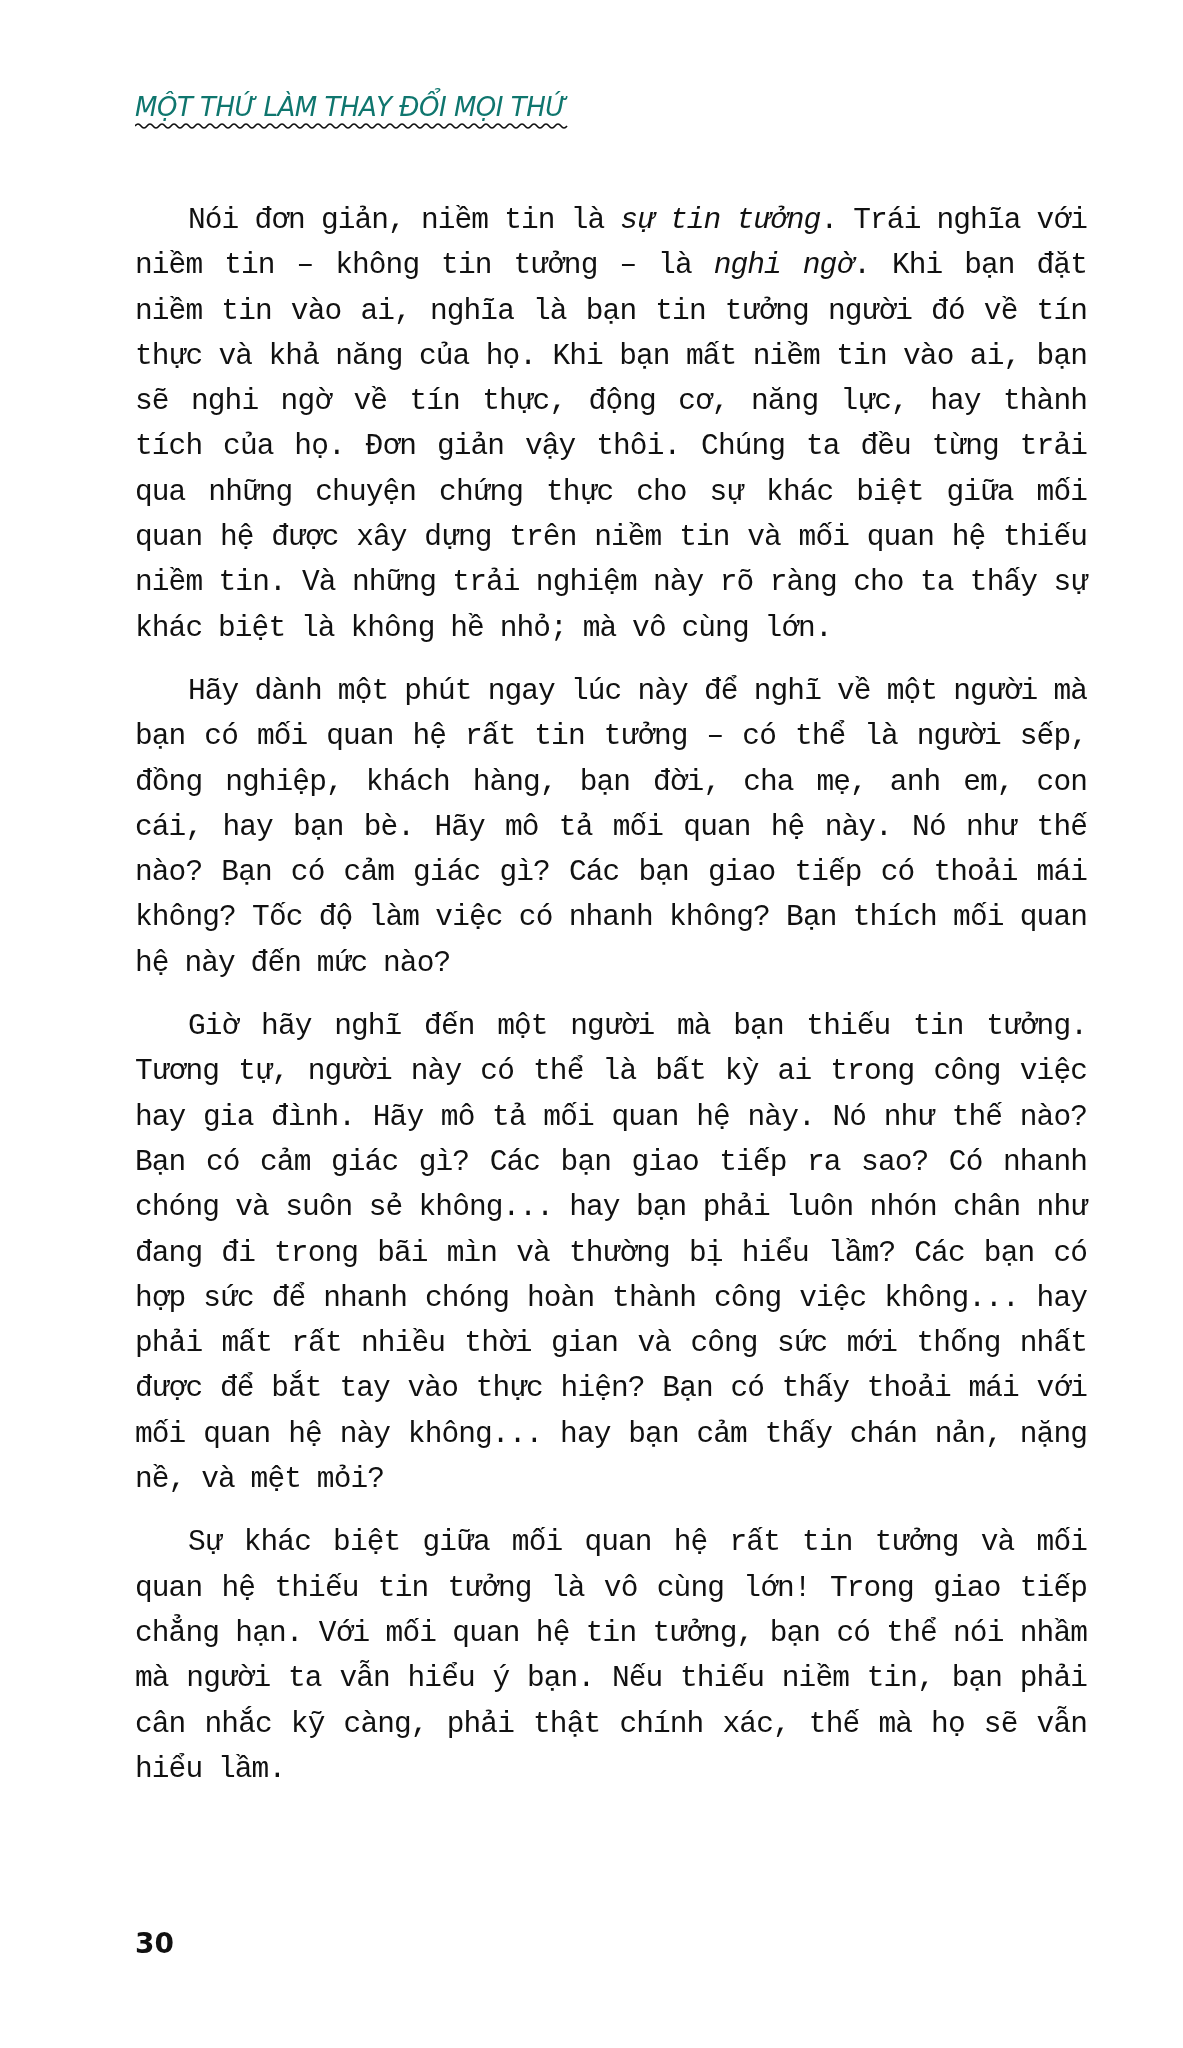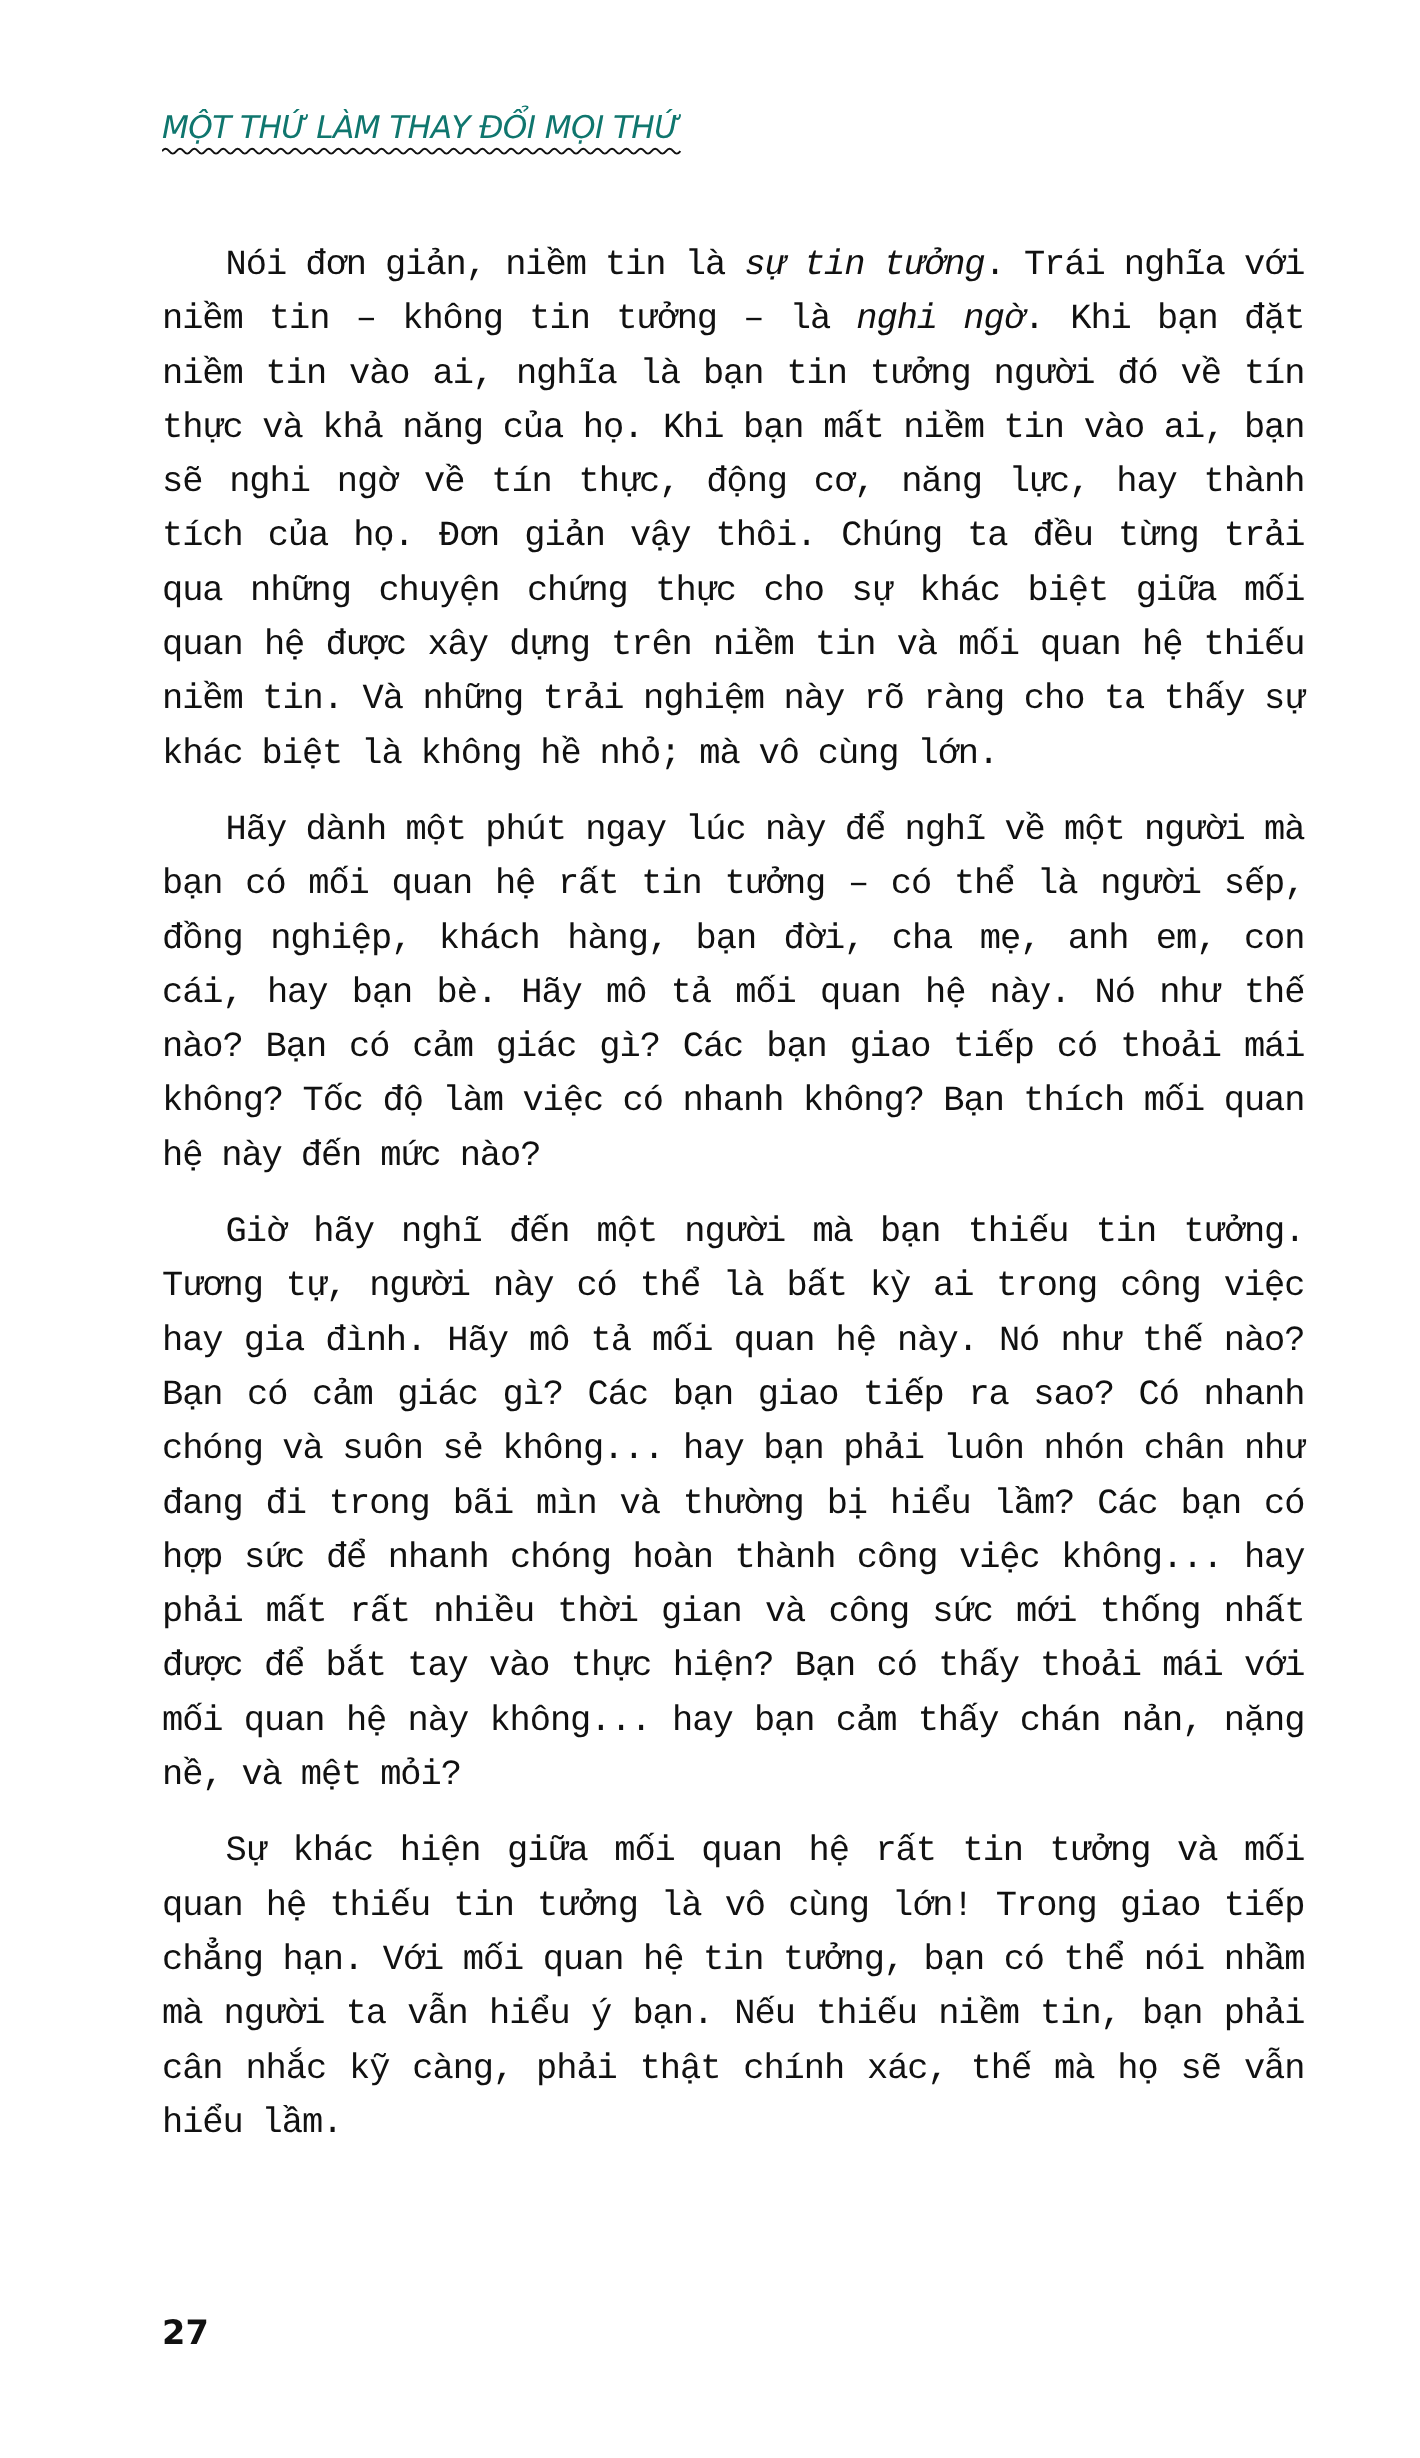--- a/index.html
+++ b/index.html
@@ -77,17 +77,17 @@
   <p>
     <span>Nói đơn giản, niềm tin là </span><em>sự tin tưởng</em><span>. Trái nghĩa với niềm tin – không tin tưởng – là </span><em>nghi ngờ</em><span>. Khi bạn đặt niềm tin vào ai, nghĩa là bạn tin tưởng người đó về tín thực và khả năng của họ. Khi bạn mất niềm tin vào ai, bạn sẽ nghi ngờ về tín thực, động cơ, năng lực, hay thành tích của họ. Đơn giản vậy thôi. Chúng ta đều từng trải qua những chuyện chứng thực cho sự khác biệt giữa mối quan hệ được xây dựng trên niềm tin và mối quan hệ thiếu niềm tin. Và những trải nghiệm này rõ ràng cho ta thấy sự khác biệt là không hề nhỏ; mà vô cùng lớn.</span>
   </p>
   <p>
     <span>Hãy dành một phút ngay lúc này để nghĩ về một người mà bạn có mối quan hệ rất tin tưởng – có thể là người sếp, đồng nghiệp, khách hàng, bạn đời, cha mẹ, anh em, con cái, hay bạn bè. Hãy mô tả mối quan hệ này. Nó như thế nào? Bạn có cảm giác gì? Các bạn giao tiếp có thoải mái không? Tốc độ làm việc có nhanh không? Bạn thích mối quan hệ này đến mức nào?</span>
   </p>
   <p>
     <span>Giờ hãy nghĩ đến một người mà bạn thiếu tin tưởng. Tương tự, người này có thể là bất kỳ ai trong công việc hay gia đình. Hãy mô tả mối quan hệ này. Nó như thế nào? Bạn có cảm giác gì? Các bạn giao tiếp ra sao? Có nhanh chóng và suôn sẻ không... hay bạn phải luôn nhón chân như đang đi trong bãi mìn và thường bị hiểu lầm? Các bạn có hợp sức để nhanh chóng hoàn thành công việc không... hay phải mất rất nhiều thời gian và công sức mới thống nhất được để bắt tay vào thực hiện? Bạn có thấy thoải mái với mối quan hệ này không... hay bạn cảm thấy chán nản, nặng nề, và mệt mỏi?</span>
   </p>
   <p>
-    <span>Sự khác hiện giữa mối quan hệ rất tin tưởng và mối quan hệ thiếu tin tưởng là vô cùng lớn! Trong giao tiếp chẳng hạn. Với mối quan hệ tin tưởng, bạn có thể nói nhầm mà người ta vẫn hiểu ý bạn. Nếu thiếu niềm tin, bạn phải cân nhắc kỹ càng, phải thật chính xác, thế mà họ sẽ vẫn hiểu lầm.</span>
+    <span>Sự khác biệt giữa mối quan hệ rất tin tưởng và mối quan hệ thiếu tin tưởng là vô cùng lớn! Trong giao tiếp chẳng hạn. Với mối quan hệ tin tưởng, bạn có thể nói nhầm mà người ta vẫn hiểu ý bạn. Nếu thiếu niềm tin, bạn phải cân nhắc kỹ càng, phải thật chính xác, thế mà họ sẽ vẫn hiểu lầm.</span>
   </p>
 </div>
 
-<div class="page-number">27</div>
+<div class="page-number">30</div>
 
 </body></html>

